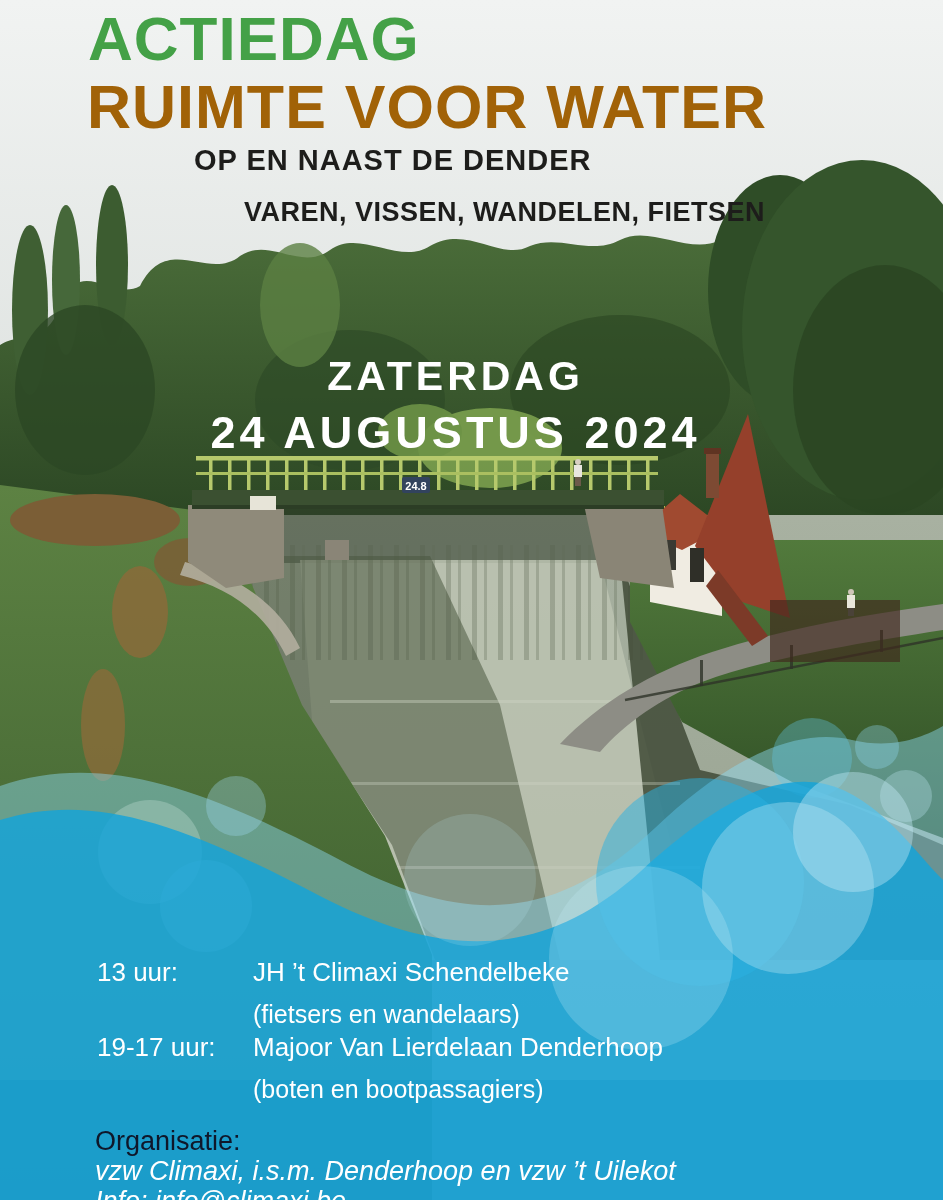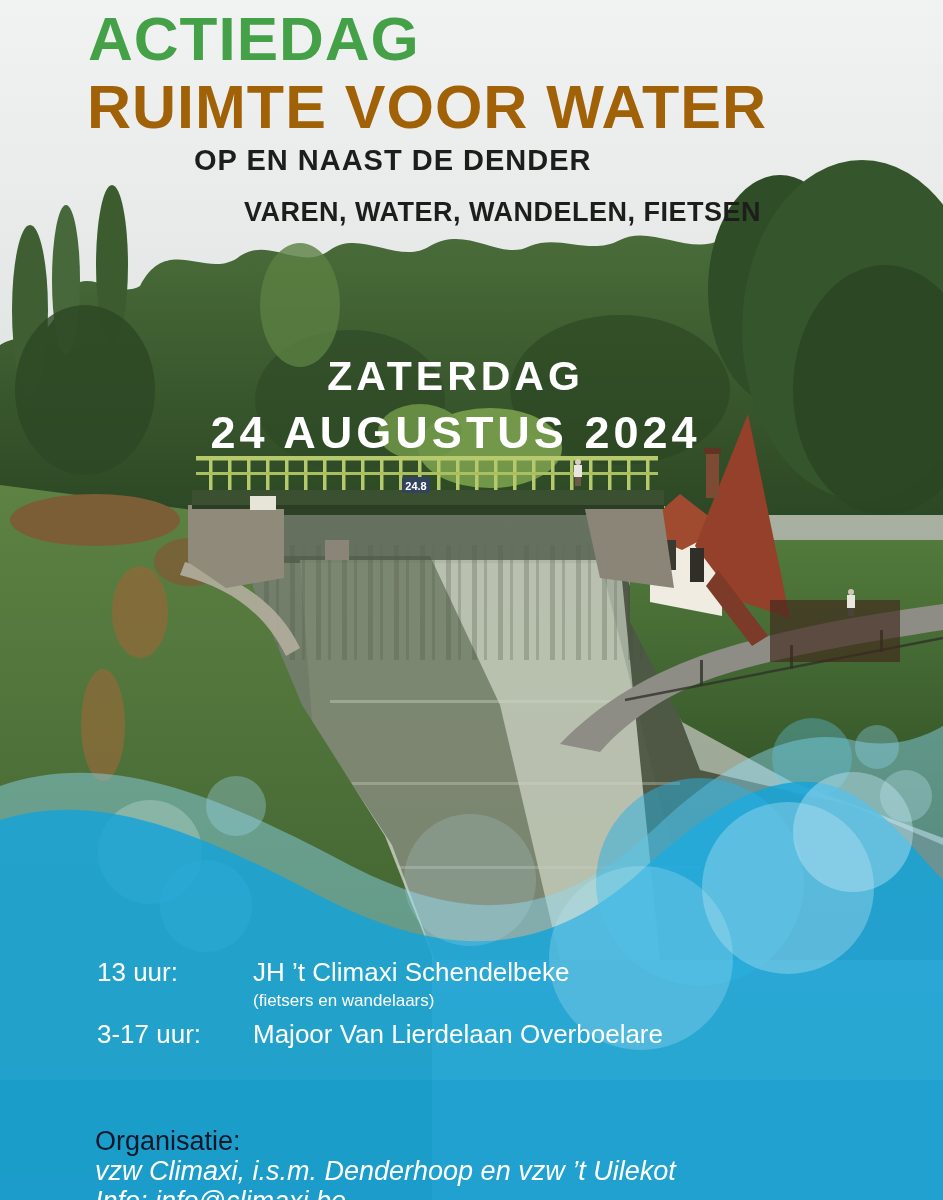--- a/index.html
+++ b/index.html
@@ -21,21 +21,21 @@
   .date{position:absolute;left:-16px;top:352px;width:943px;text-align:center;
         color:#ffffff;font-weight:900;line-height:1.18;}
   .date .d1{font-size:41px;letter-spacing:4px;}
   .date .d2{font-size:45px;letter-spacing:4px;margin-top:6px;}
 
   
   .sched{position:absolute;left:97px;top:956px;color:#ffffff;}
   .srow{display:flex;align-items:flex-end;}
   .stime{width:156px;font-size:26px;line-height:32px;}
   .splace{font-size:26px;line-height:32px;white-space:nowrap;}
-  .snote{margin-left:156px;font-size:17px;line-height:24px;margin-top:1px;margin-bottom:5px;white-space:nowrap;}
+  .snote{margin-left:156px;font-size:25px;line-height:24px;margin-top:14px;margin-bottom:5px;white-space:nowrap;}
 
   
   .org{position:absolute;left:95px;top:1126px;line-height:30px;font-size:27px;white-space:nowrap;}
   .org .olabel{color:#0f172a;}
   .org .oline{color:#ffffff;font-style:italic;}
 </style>
 </head>
 <body>
 
 <div class="poster">
@@ -194,37 +194,38 @@
         <circle cx="641" cy="958" r="92" fill="#c5ebf7" opacity="0.25"></circle>
         <circle cx="470" cy="880" r="66" fill="#bfe8f5" opacity="0.18"></circle>
       </g>
       <rect y="1080" width="943" height="120" fill="#0d95c9" opacity="0.30"></rect>
     </svg>
   </div>
 
   <h1 class="hd hd1" style="color:#44a147">ACTIEDAG</h1>
   <h2 class="hd hd2" style="color:#a16207">RUIMTE VOOR WATER</h2>
   <h3 class="hd hd3" style="color:#1d1d1b">OP EN NAAST DE DENDER</h3>
-  <h4 class="hd hd4" style="color:#1d1d1b">VAREN, WATER, WANDELEN, FIETSEN</h4>
+  <h4 class="hd hd4" style="color:#1d1d1b">VAREN, VISSEN, WANDELEN, FIETSEN</h4>
 
   <div class="date">
     <div class="d1">ZATERDAG</div>
     <div class="d2">24 AUGUSTUS 2024</div>
   </div>
 
   <div class="sched">
     <div class="srow">
       <div class="stime">13 uur:</div>
       <div class="splace">JH ’t Climaxi Schendelbeke</div>
     </div>
     <div class="snote">(fietsers en wandelaars)</div>
     <div class="srow">
-      <div class="stime">3-17 uur:</div>
-      <div class="splace">Majoor Van Lierdelaan Overboelare</div>
+      <div class="stime">19-17 uur:</div>
+      <div class="splace">Majoor Van Lierdelaan Denderhoop</div>
     </div>
+    <div class="snote">(boten en bootpassagiers)</div>
   </div>
 
   <div class="org">
     <div class="olabel">Organisatie:</div>
     <div class="oline">vzw Climaxi, i.s.m. Denderhoop en vzw ’t Uilekot</div>
     <div class="oline">Info: info@climaxi.be</div>
   </div>
 
 </div>
 

